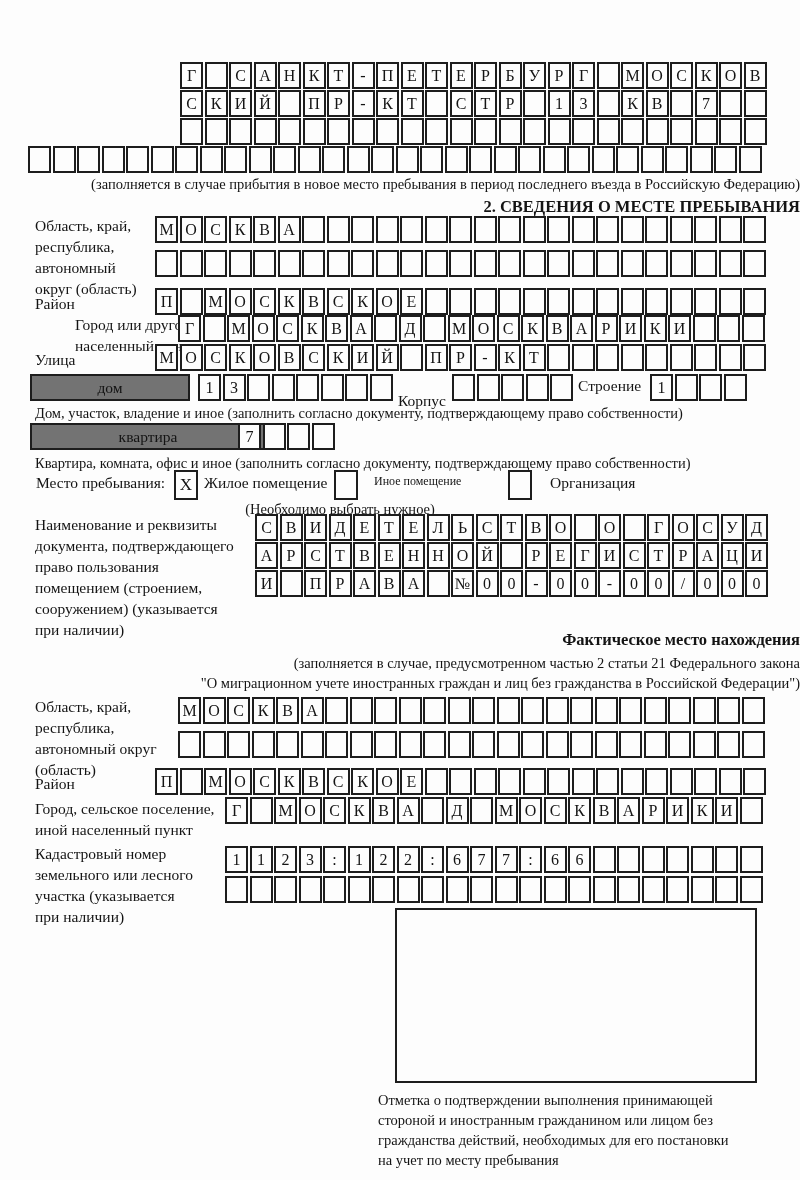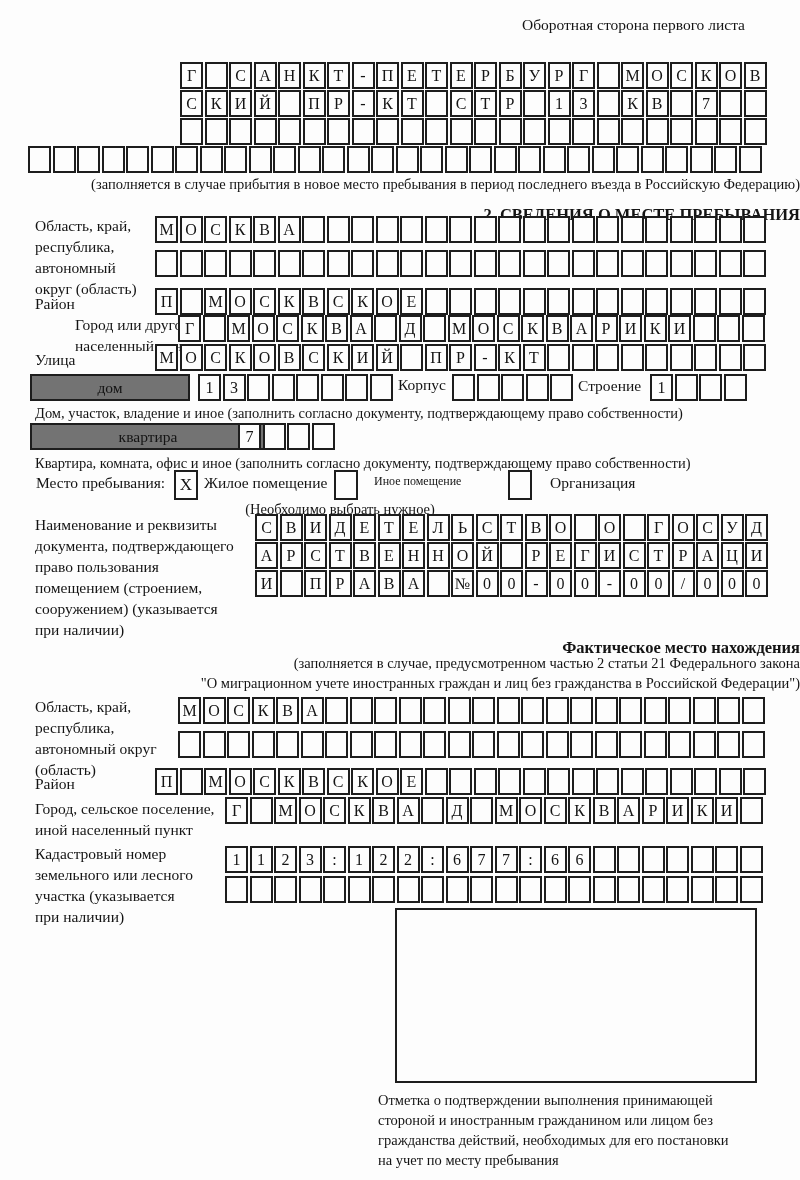--- a/index.html
+++ b/index.html
@@ -8,21 +8,21 @@
     position:relative; width:800px; height:1180px;
     background:#fdfdfd; color:#141414;
     font-family:"Liberation Serif", serif;
     overflow:hidden;
   }
   .abs { position:absolute; }
   .lbl { font-size:15.5px; line-height:21px; white-space:pre-line; }
   .lbl-tall { line-height:26px; }
   .caption { font-size:14.5px; }
   .center { left:0; right:0; text-align:right; }
-  .title { font-weight:bold; font-size:16.5px;margin-top:8px; }
+  .title { font-weight:bold; font-size:16.5px; }
   .cells { display:flex; gap:1.5px; }
   .cell {
     flex:0 0 23px; width:23px; height:27px;
     border:2px solid #1d1d1d; background:#fdfdfd;
     font-size:16px; line-height:23px; text-align:center;
   }
   .rect-label {
     border:2px solid #1d1d1d; height:27px;
     text-align:center; font-size:15.5px; line-height:23px; background:#737373;
   }
@@ -30,21 +30,20 @@
     width:24px; height:30px; border:2px solid #1d1d1d;
     text-align:center; font-size:17px; line-height:26px; background:#fdfdfd;
   }
   .stamp-box { border:2px solid #1d1d1d; background:#fdfdfd; }
 </style>
 </head>
 <body>
 
 <div class="page">
 
-  <div class="abs" style="top:16px; right:55px; font-size:15.5px;">Оборотная сторона первого листа</div>
 
   <div class="abs cells" style="left:180px; top:62px;">
       <div class="cell">Г</div>
       <div class="cell"></div>
       <div class="cell">С</div>
       <div class="cell">А</div>
       <div class="cell">Н</div>
       <div class="cell">К</div>
       <div class="cell">Т</div>
       <div class="cell">-</div>
@@ -303,21 +302,21 @@
   <div class="abs cells" style="left:198px; top:374px;">
       <div class="cell">1</div>
       <div class="cell">3</div>
       <div class="cell"></div>
       <div class="cell"></div>
       <div class="cell"></div>
       <div class="cell"></div>
       <div class="cell"></div>
       <div class="cell"></div>
     </div>
-  <div class="abs" style="left:398px; top:376px; font-size:15.5px;">Корпус</div>
+  <div class="abs" style="left:398px; top:392px; font-size:15.5px;">Корпус</div>
   <div class="abs cells" style="left:452px; top:374px;">
       <div class="cell"></div>
       <div class="cell"></div>
       <div class="cell"></div>
       <div class="cell"></div>
       <div class="cell"></div>
     </div>
   <div class="abs" style="left:578px; top:377px; font-size:15.5px;">Строение</div>
   <div class="abs cells" style="left:650px; top:374px;">
       <div class="cell">1</div>

